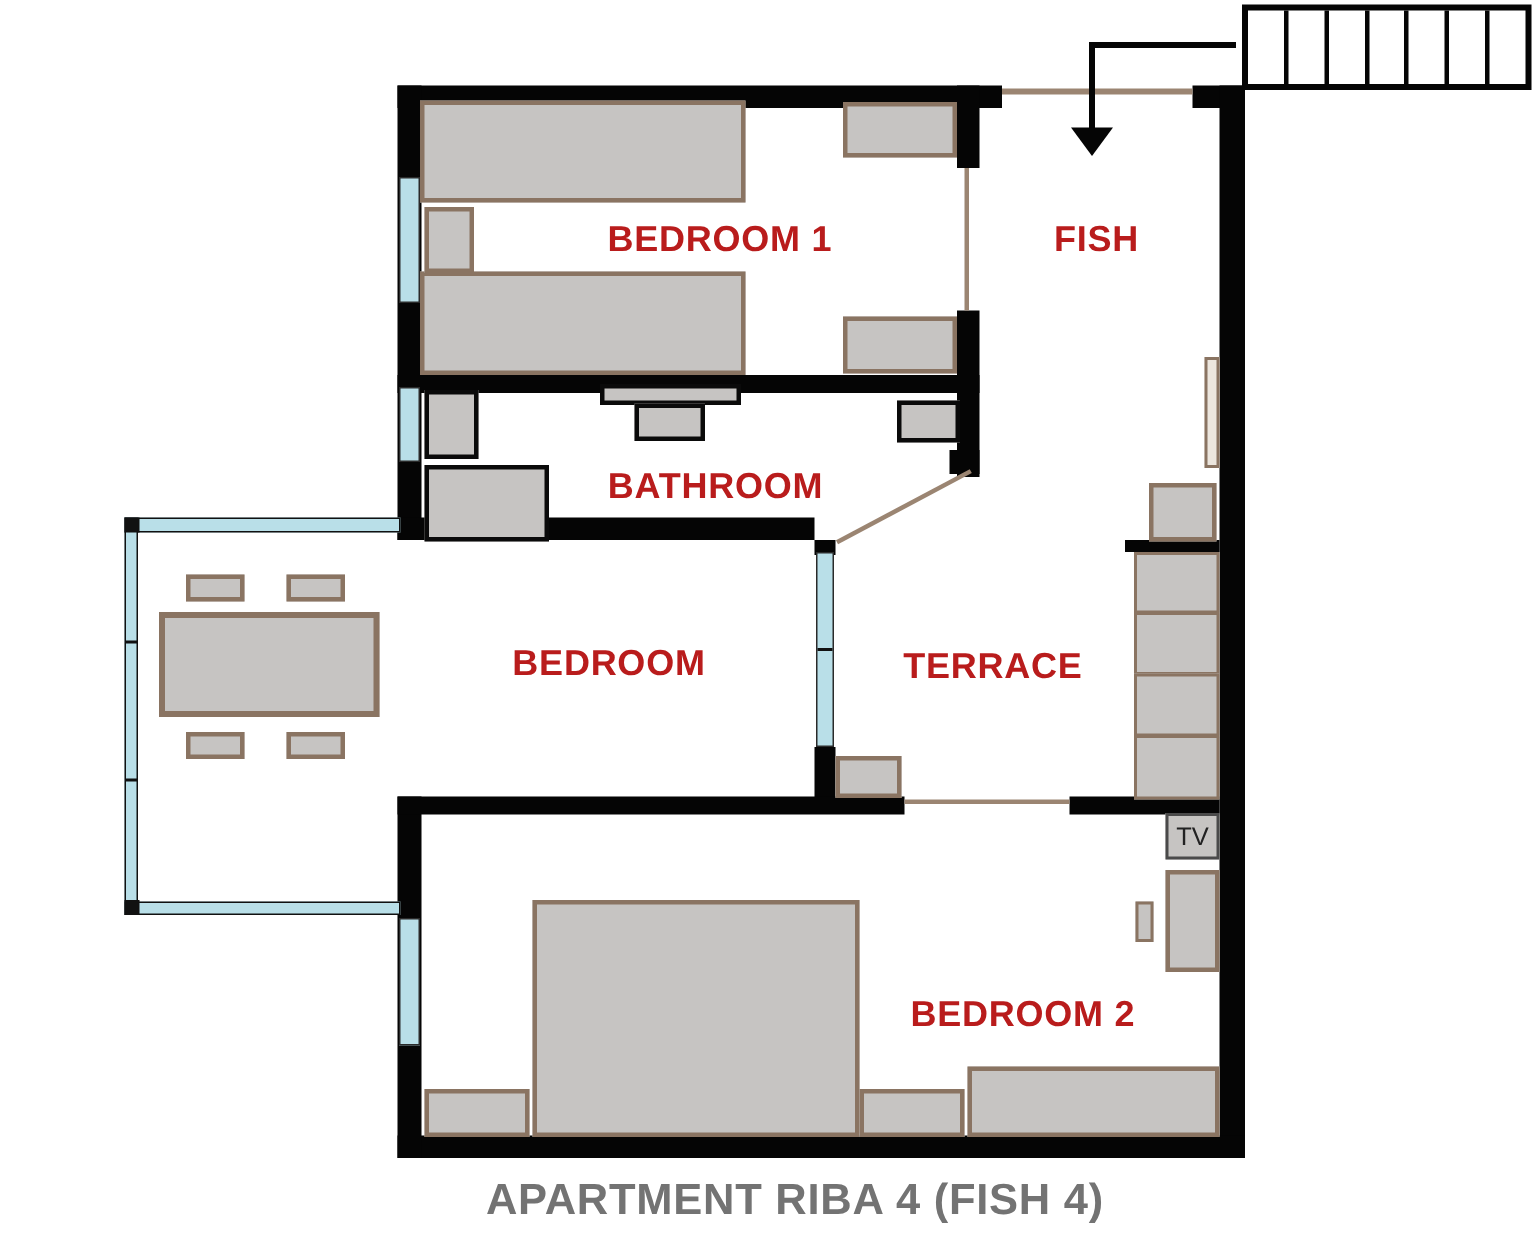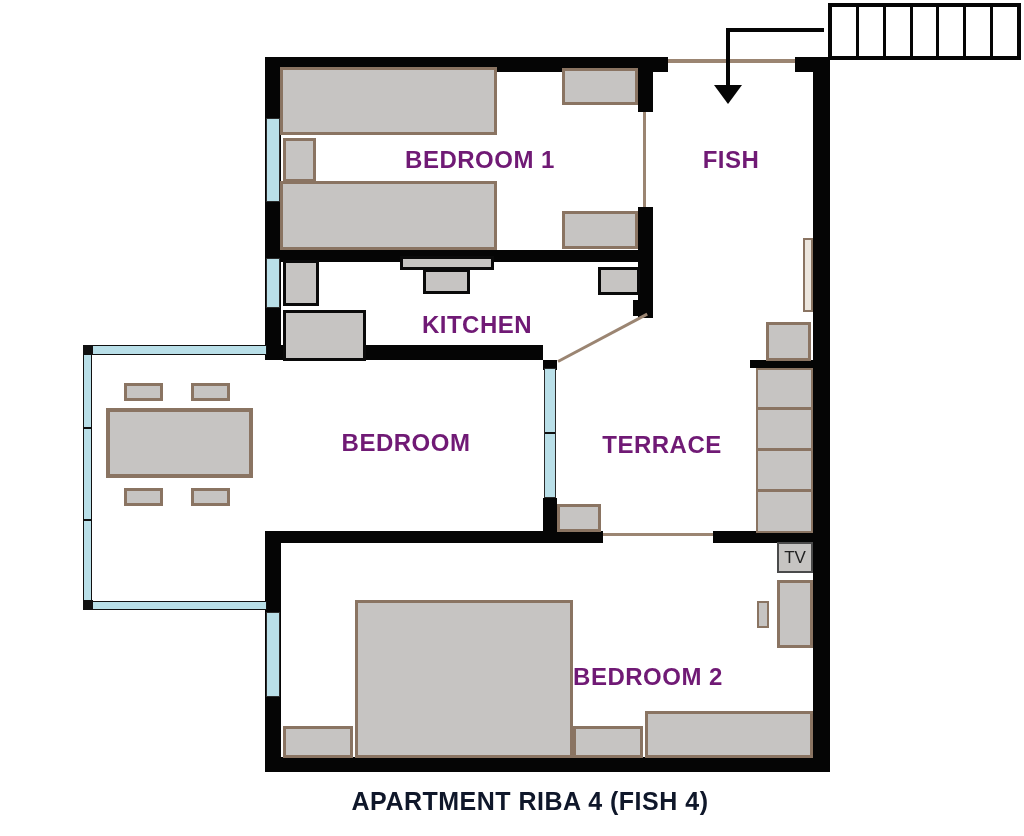--- a/index.html
+++ b/index.html
@@ -10,25 +10,25 @@
   .layer{position:absolute;inset:0;}
   .wall{position:absolute;background:#050505;}
   .thin{position:absolute;background:#9b8572;}
   .furn{position:absolute;background:#c6c4c2;border:3px solid #8a7462;box-sizing:border-box;}
   .furnb{position:absolute;background:#c6c4c2;border:3px solid #0a0a0a;box-sizing:border-box;}
   .win{position:absolute;background:#b9dfe8;border:1px solid #2a2a2a;box-sizing:border-box;}
   .rail{position:absolute;background:#b9dfe8;border:1px solid #111;box-sizing:border-box;}
   .tick{position:absolute;background:#111;}
   .room-label{
     position:absolute;transform:translate(-50%,-50%);
-    font-weight:bold;font-size:24px;color:#701a75;white-space:nowrap;letter-spacing:.5px;
+    font-weight:bold;font-size:24px;color:#b91c1c;white-space:nowrap;letter-spacing:.5px;
   }
   .title{
     position:absolute;transform:translate(-50%,-50%);
-    font-weight:bold;font-size:25px;color:#0f172a;white-space:nowrap;letter-spacing:.5px;
+    font-weight:bold;font-size:29px;color:#737373;white-space:nowrap;letter-spacing:.5px;
   }
   .stairs{
     position:absolute;left:828px;top:3px;width:193px;height:57px;
     border:4px solid #050505;box-sizing:border-box;background:#fff;display:flex;
   }
   .stairs .step{flex:1;border-left:3px solid #050505;}
   .stairs .step:first-child{border-left:none;}
   .arrowhead{
     position:absolute;left:714px;top:85px;width:0;height:0;
     border-left:14px solid transparent;border-right:14px solid transparent;
@@ -108,21 +108,21 @@
     <div class="furn" style="left:766px;top:322px;width:45px;height:39px;"></div>
     <div class="room-label" style="left:731px;top:160px;">FISH</div>
   </div>
 
   <div class="layer">
     <div class="furnb" style="left:283px;top:260px;width:36px;height:46px;"></div>
     <div class="furnb" style="left:283px;top:310px;width:83px;height:51px;"></div>
     <div class="furnb" style="left:400px;top:256px;width:94px;height:14px;"></div>
     <div class="furnb" style="left:423px;top:269px;width:47px;height:25px;"></div>
     <div class="furnb" style="left:598px;top:267px;width:42px;height:28px;"></div>
-    <div class="room-label" style="left:477px;top:325px;">KITCHEN</div>
+    <div class="room-label" style="left:477px;top:325px;">BATHROOM</div>
   </div>
 
   <div class="layer">
     <div class="furn" style="left:106px;top:408px;width:147px;height:70px;border-width:4px;"></div>
     <div class="furn" style="left:124px;top:383px;width:39px;height:18px;"></div>
     <div class="furn" style="left:191px;top:383px;width:39px;height:18px;"></div>
     <div class="furn" style="left:124px;top:488px;width:39px;height:18px;"></div>
     <div class="furn" style="left:191px;top:488px;width:39px;height:18px;"></div>
     <div class="room-label" style="left:406px;top:443px;">BEDROOM</div>
   </div>
@@ -139,21 +139,21 @@
   <div class="layer">
     <div class="furn" style="left:355px;top:600px;width:218px;height:158px;"></div>
     <div class="furn" style="left:283px;top:726px;width:70px;height:32px;"></div>
     <div class="furn" style="left:573px;top:726px;width:70px;height:32px;"></div>
     <div class="furn" style="left:645px;top:711px;width:168px;height:47px;"></div>
     <div class="tv">
         <span>TV</span>
       </div>
     <div class="furn" style="left:777px;top:580px;width:36px;height:68px;"></div>
     <div class="furn" style="left:757px;top:601px;width:12px;height:27px;border-width:2px;"></div>
-    <div class="room-label" style="left:648px;top:677px;">BEDROOM 2</div>
+    <div class="room-label" style="left:682px;top:677px;">BEDROOM 2</div>
   </div>
 
   <div class="layer">
     <div class="stairs">
       <div class="step"></div>
       <div class="step"></div>
       <div class="step"></div>
       <div class="step"></div>
       <div class="step"></div>
       <div class="step"></div>

